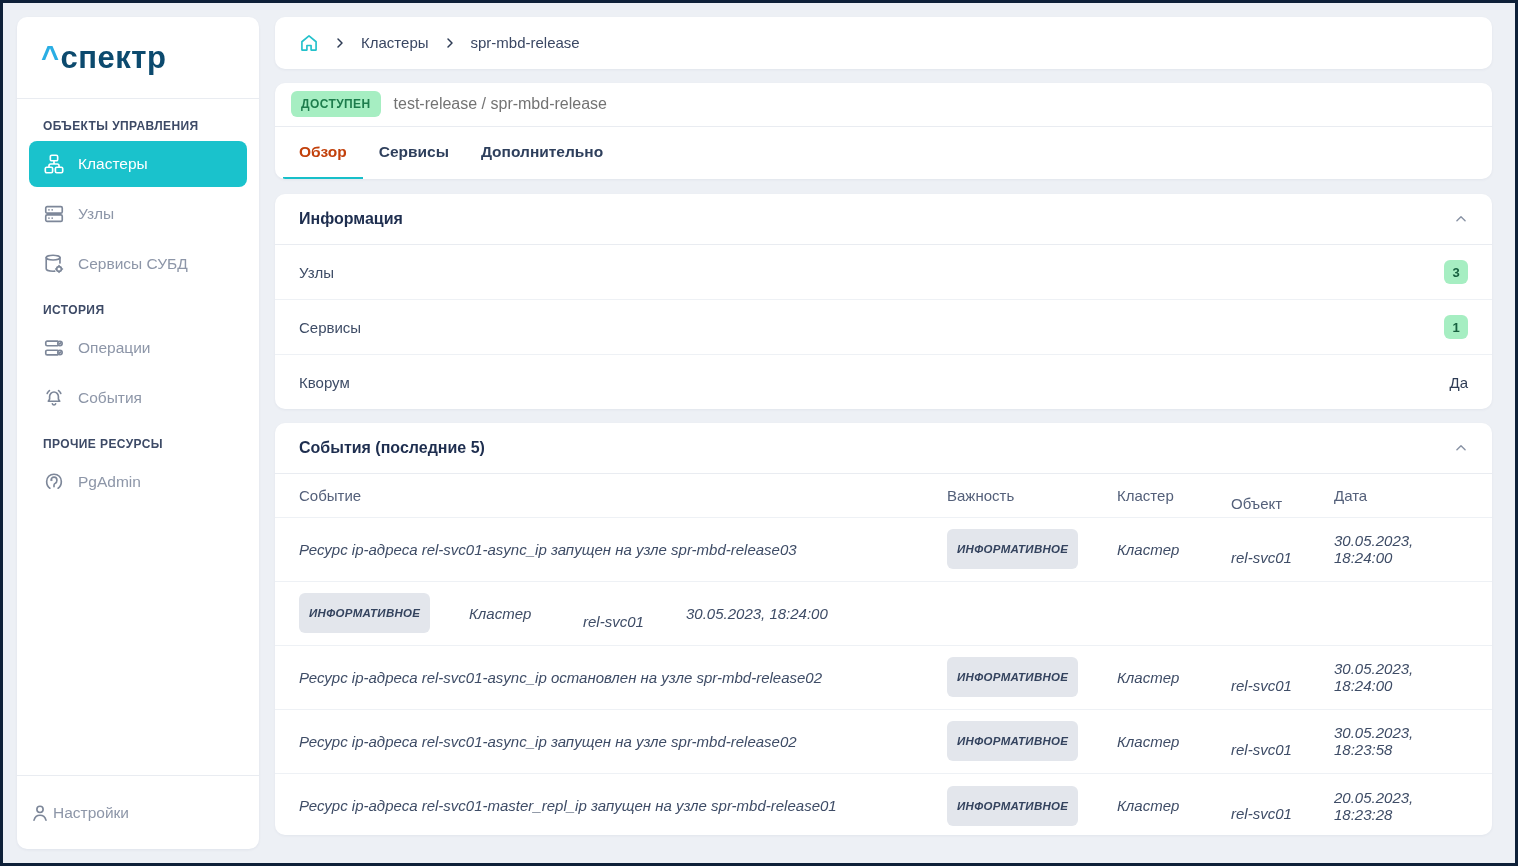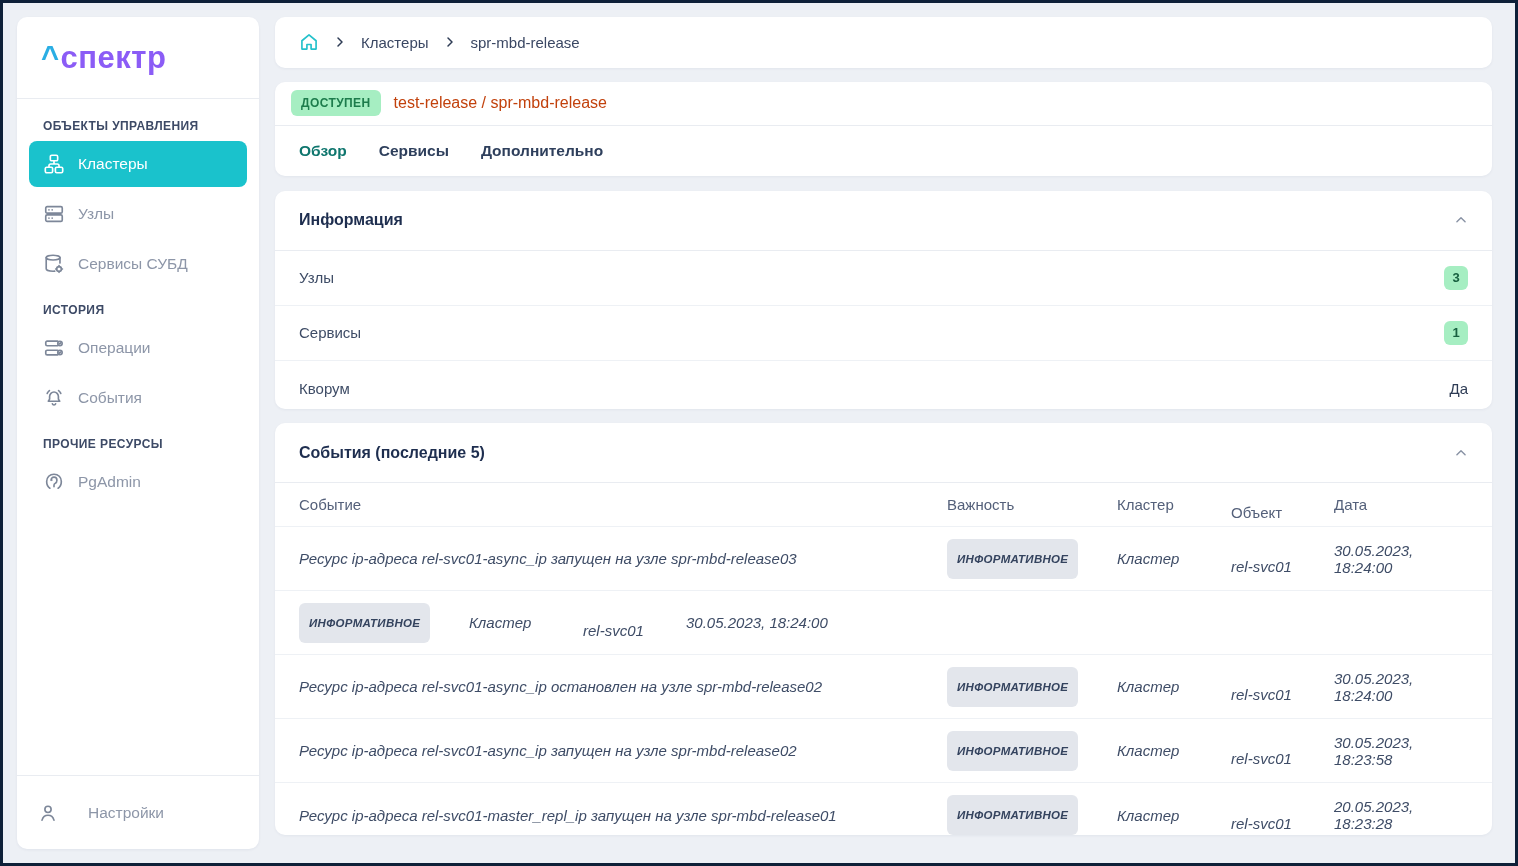--- a/index.html
+++ b/index.html
@@ -26,21 +26,21 @@
   .logo {
     height:82px;
     display:flex; align-items:center;
     padding:0 24px;
     border-bottom:1px solid #e9ecf1;
     font-size:31px; font-weight:700;
     letter-spacing:.5px;
     cursor:pointer;
   }
   .logo .caret { color:#2aaee4; margin-right:1px; }
-  .logo .brand { color:#8b5cf6; }
+  .logo .brand { color:#0c4a6e; }
   .nav { padding:4px 0 0; }
   .nav-section-label {
     margin:16px 26px 8px;
     font-size:12px; font-weight:700;
     letter-spacing:.4px;
     color:#3d4a66;
   }
   .nav-item {
     height:46px;
     margin:4px 12px;
@@ -51,22 +51,22 @@
     color:#8d96a8;
     cursor:pointer;
   }
   .nav-item .nav-icon { width:22px; height:22px; color:#7d8799; }
   .nav-item.active { background:#1ac2cc; color:#fff; }
   .nav-item.active .nav-icon { color:#fff; }
   .sidebar-spacer { flex:1; }
   .sidebar-footer {
     border-top:1px solid #e9ecf1;
     height:74px;
-    display:flex; align-items:center; gap:29px;
-    padding:0 20px;
+    display:flex; align-items:center; gap:2px;
+    padding:0 12px;
     font-size:15.5px;
     color:#8d96a8;
     cursor:pointer;
   }
   .sidebar-footer .nav-icon { width:22px; height:22px; color:#7d8799; }
 
   
   .main { flex:1; margin:14px 23px 14px 16px; display:flex; flex-direction:column; }
   .card {
     background:#fff;
@@ -92,36 +92,36 @@
     height:44px;
     display:flex; align-items:center; gap:13px;
     padding:0 16px;
     border-bottom:1px solid #e9ecf1;
   }
   .status-badge {
     background:#a6eec2; color:#1d7c4c;
     font-size:12px; font-weight:700; letter-spacing:.4px;
     padding:6px 10px; border-radius:6px;
   }
-  .cluster-name { font-size:16px; color:#c2410c; }
+  .cluster-name { font-size:16px; color:#737373; }
   .tabs-row { height:53px; display:flex; padding:0 8px; }
   .tab {
     display:flex; align-items:center;
     padding:0 16px;
     font-size:15.5px; font-weight:700;
     color:#2e3f5c;
     border-bottom:3px solid transparent;
     cursor:pointer;
   }
-  .tab.active { color:#0f766e; border-bottom-color:#17bfc9; }
+  .tab.active { color:#c2410c; border-bottom-color:#17bfc9; }
 
   
   .panel { margin-bottom:14px; overflow:hidden; }
   .panel-header {
-    height:60px;
+    height:51px;
     display:flex; align-items:center; justify-content:space-between;
     padding:16px 24px;
     border-bottom:1px solid #e9ecf1;
   }
   .panel-title { font-size:16px; font-weight:700; color:#1e2e4f; }
   .collapse-icon { width:14px; height:14px; color:#8892a4; cursor:pointer; }
 
   .info-row {
     height:55px;
     display:flex; align-items:center; justify-content:space-between;

